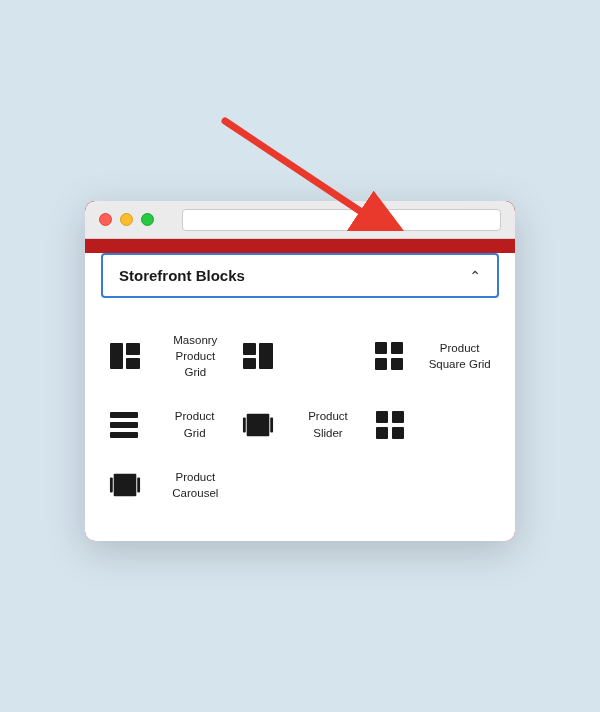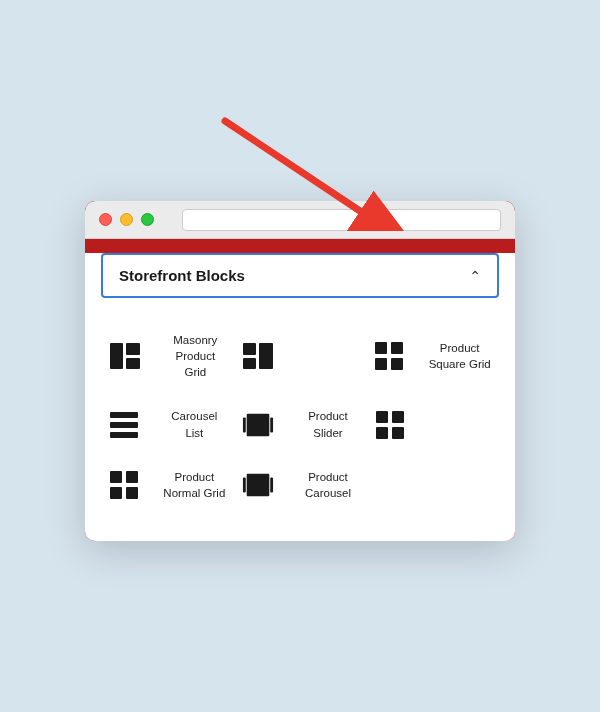--- a/index.html
+++ b/index.html
@@ -203,21 +203,21 @@
         </div>
 
         <div class="block-item">
           <div class="block-icon">
             <svg width="30" height="28" viewBox="0 0 30 28" fill="none" xmlns="http://www.w3.org/2000/svg">
               <rect x="1" y="1" width="28" height="6" rx="1" fill="#1a1a1a"></rect>
               <rect x="1" y="11" width="28" height="6" rx="1" fill="#1a1a1a"></rect>
               <rect x="1" y="21" width="28" height="6" rx="1" fill="#1a1a1a"></rect>
             </svg>
           </div>
-          <span class="block-label">Carousel List</span>
+          <span class="block-label">Product Grid</span>
         </div>
 
         <div class="block-item">
           <div class="block-icon">
             <svg width="34" height="26" viewBox="0 0 34 26" fill="none" xmlns="http://www.w3.org/2000/svg">
               <rect x="5" y="1" width="24" height="24" rx="1" fill="#1a1a1a"></rect>
               <rect x="1" y="5" width="3" height="16" rx="1" fill="#1a1a1a"></rect>
               <rect x="30" y="5" width="3" height="16" rx="1" fill="#1a1a1a"></rect>
             </svg>
           </div>
@@ -229,31 +229,20 @@
           <div class="block-icon">
             <svg width="30" height="30" viewBox="0 0 30 30" fill="none" xmlns="http://www.w3.org/2000/svg">
               <rect x="1" y="1" width="12" height="12" rx="1" fill="#1a1a1a"></rect>
               <rect x="17" y="1" width="12" height="12" rx="1" fill="#1a1a1a"></rect>
               <rect x="1" y="17" width="12" height="12" rx="1" fill="#1a1a1a"></rect>
               <rect x="17" y="17" width="12" height="12" rx="1" fill="#1a1a1a"></rect>
             </svg>
           </div>
         </div>
 
-        <div class="block-item">
-          <div class="block-icon">
-            <svg width="30" height="30" viewBox="0 0 30 30" fill="none" xmlns="http://www.w3.org/2000/svg">
-              <rect x="1" y="1" width="12" height="12" rx="1" fill="#1a1a1a"></rect>
-              <rect x="17" y="1" width="12" height="12" rx="1" fill="#1a1a1a"></rect>
-              <rect x="1" y="17" width="12" height="12" rx="1" fill="#1a1a1a"></rect>
-              <rect x="17" y="17" width="12" height="12" rx="1" fill="#1a1a1a"></rect>
-            </svg>
-          </div>
-          <span class="block-label">Product Normal Grid</span>
-        </div>
 
         <div class="block-item">
           <div class="block-icon">
             <svg width="34" height="26" viewBox="0 0 34 26" fill="none" xmlns="http://www.w3.org/2000/svg">
               <rect x="5" y="1" width="24" height="24" rx="1" fill="#1a1a1a"></rect>
               <rect x="1" y="5" width="3" height="16" rx="1" fill="#1a1a1a"></rect>
               <rect x="30" y="5" width="3" height="16" rx="1" fill="#1a1a1a"></rect>
             </svg>
           </div>
           <span class="block-label">Product Carousel</span>

